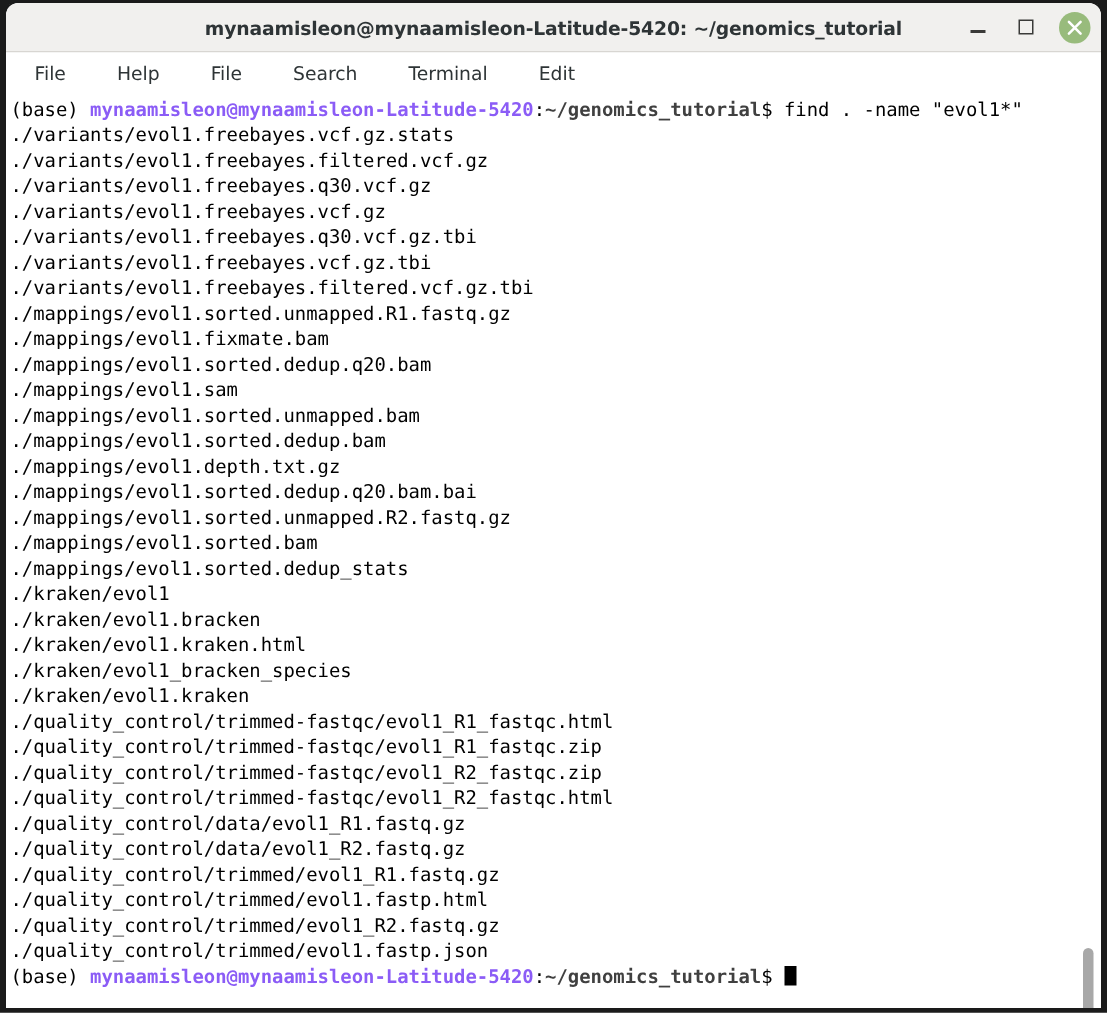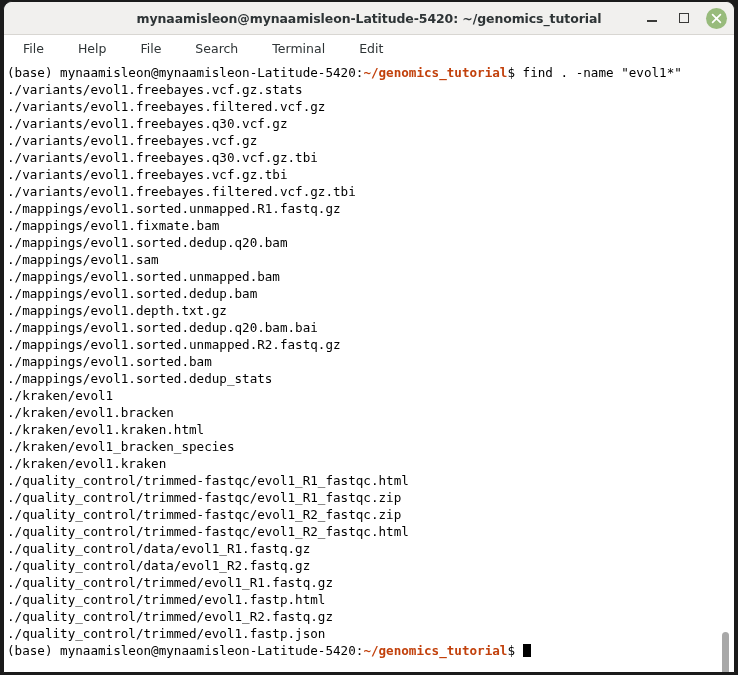--- a/index.html
+++ b/index.html
@@ -122,22 +122,22 @@
     top: 2px;
     right: 0;
     bottom: 0;
     font-family: "DejaVu Sans Mono", monospace;
     font-size: 12.6px;
     line-height: 17px;
     color: #000000;
     white-space: pre;
   }
   .ln { height: 17px; white-space: pre; }
-  .c-green  { color: #000000; font-weight: 400; }
-  .c-blue   { color: #c2410c; font-weight: 700; }
+  .c-green  { color: #8b5cf6; font-weight: 700; }
+  .c-blue   { color: #404040; font-weight: 700; }
   .c-black  { color: #000000; }
   .cursor {
     display: inline-block;
     width: 8px;
     height: 13px;
     background: #000000;
     vertical-align: -2px;
   }
 
   

